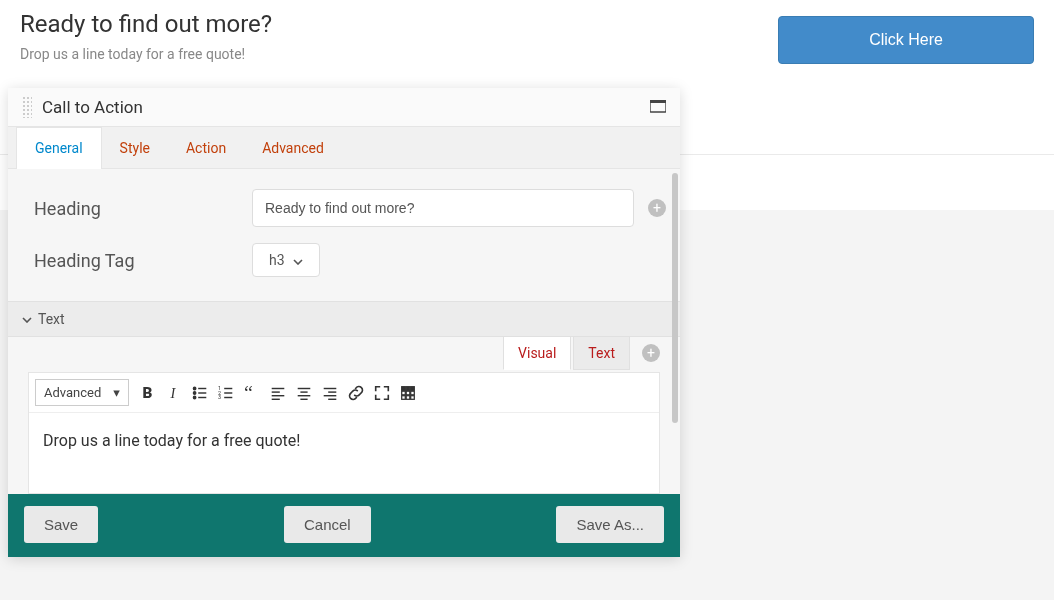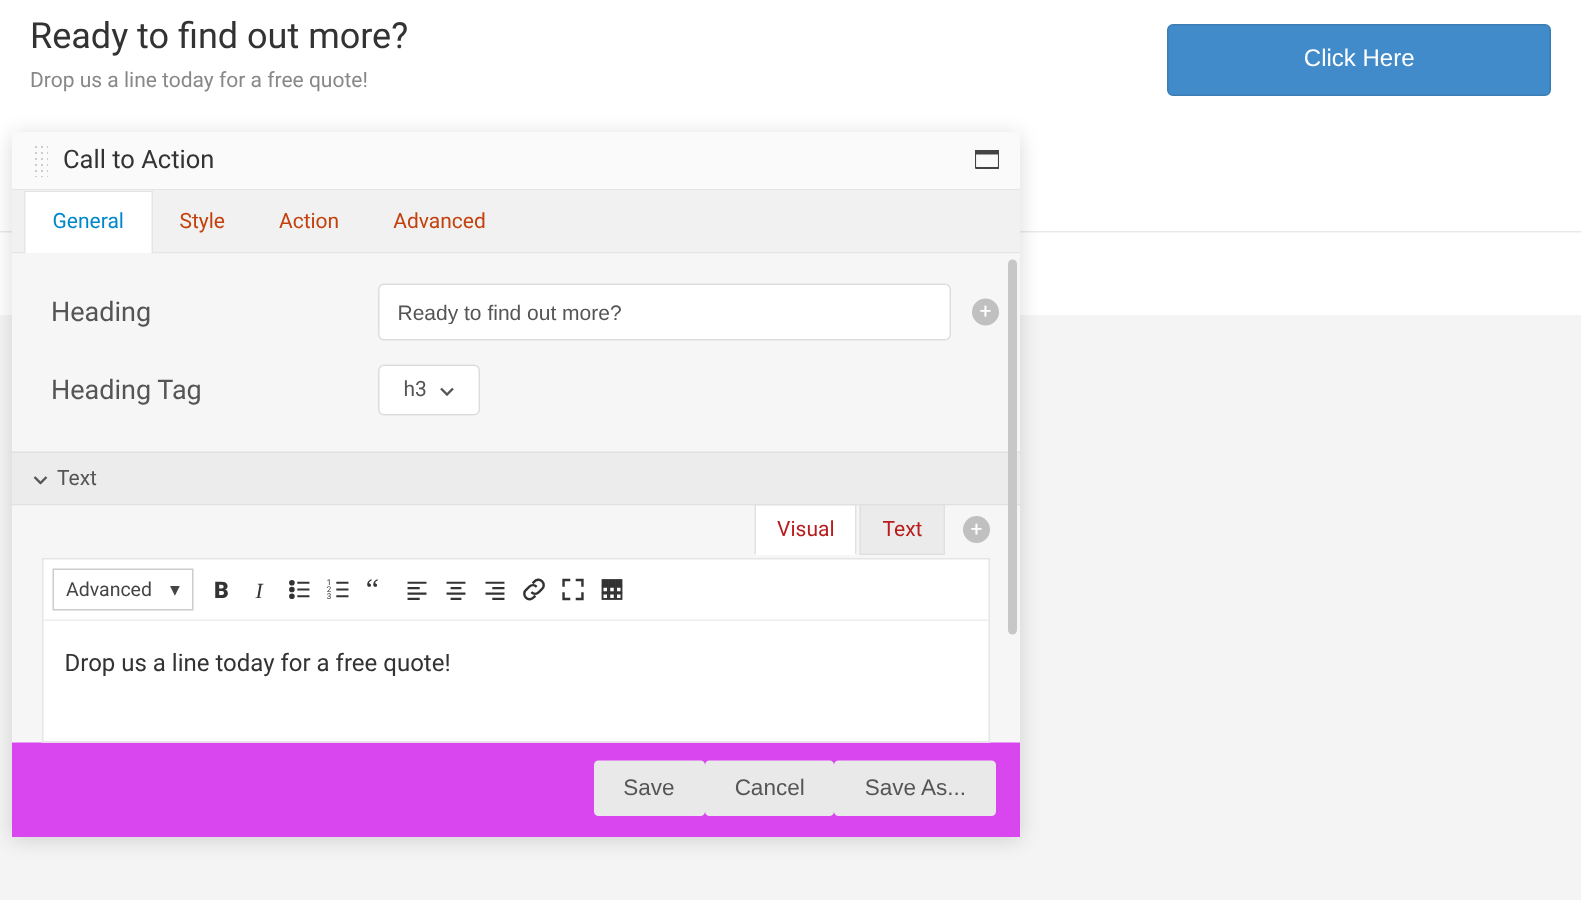--- a/index.html
+++ b/index.html
@@ -37,21 +37,21 @@
 .editor-tabs-row { display:flex; justify-content:flex-end; align-items:center; gap:2px; padding: 0; margin: 0 20px 0 0; position: relative; top: -2px; height: 36px; }
 .editor-outer { background:#f6f6f6; padding: 0 0 0 0; }
 .ed-tab { padding: 8px 14px; font-size: 14px; color: #b91c1c; background: #ebebeb; border: 1px solid #e0e0e0; cursor:pointer; }
 .ed-tab.active { background: #fff; border-bottom-color:#fff; }
 .toolbar { display: flex; align-items: center; gap: 0; padding: 6px; border-bottom: 1px solid #eee; }
 .tb-select { border: 1px solid #ccc; padding: 5px 8px; font-size: 13px; color: #444; display:flex; align-items:center; gap:12px; cursor:pointer; margin-right:6px; background:#fff; }
 .tb-btn { width: 26px; height: 26px; display: inline-flex; align-items: center; justify-content: center; color: #444; cursor:pointer; }
 .tb-btn svg { width: 18px; height: 18px; }
 .editor-content { padding: 18px 14px 42px 14px; font-size: 16px; color: #333; min-height: 80px; }
 
-.modal-footer { display: flex; justify-content: flex-end; padding: 12px 16px 14px; background:#d946ef; }
+.modal-footer { display: flex; justify-content: space-between; gap: 10px; padding: 12px 16px 14px; background:#0f766e; }
 .footer-btn { background: #e9e9e9; border: none; border-radius: 3px; padding: 10px 20px; font-size: 15px; color: #555; cursor: pointer; }
 
 .page-bg-strip { position:absolute; top:210px; left:0; right:0; height:390px; background:#f4f4f4; z-index:-1; }
 .page-divider { position:absolute; top:154px; left:0; right:0; height:1px; background:#eaeaea; z-index:-1; }
 </style>
 </head>
 <body>
 
 <div class="page-divider"></div>
 <div class="page-bg-strip"></div>

